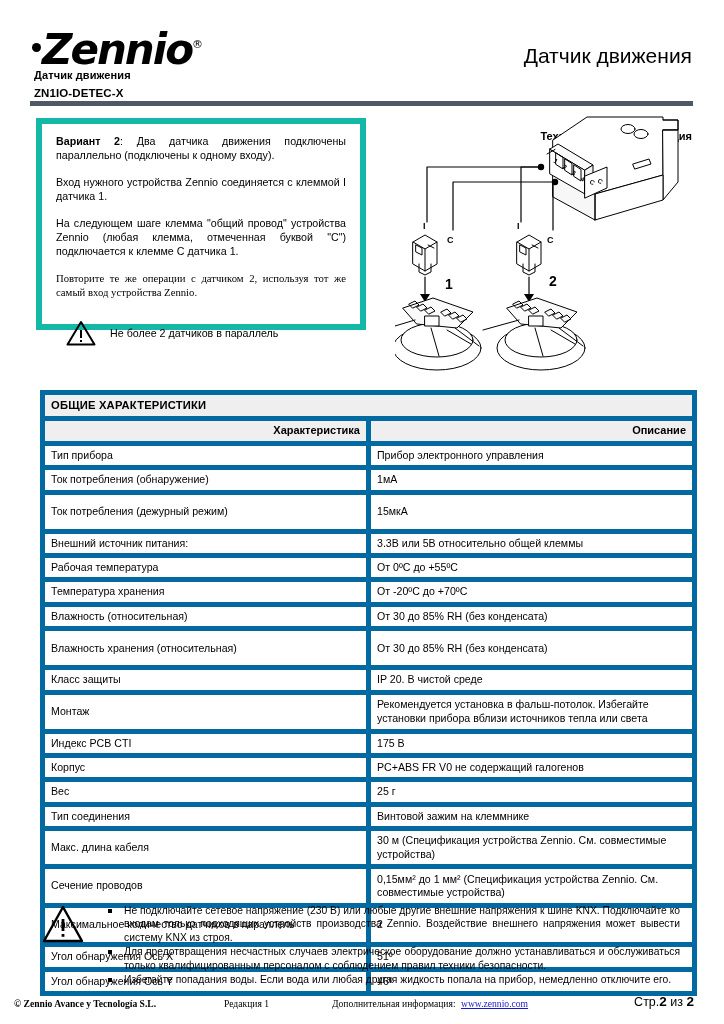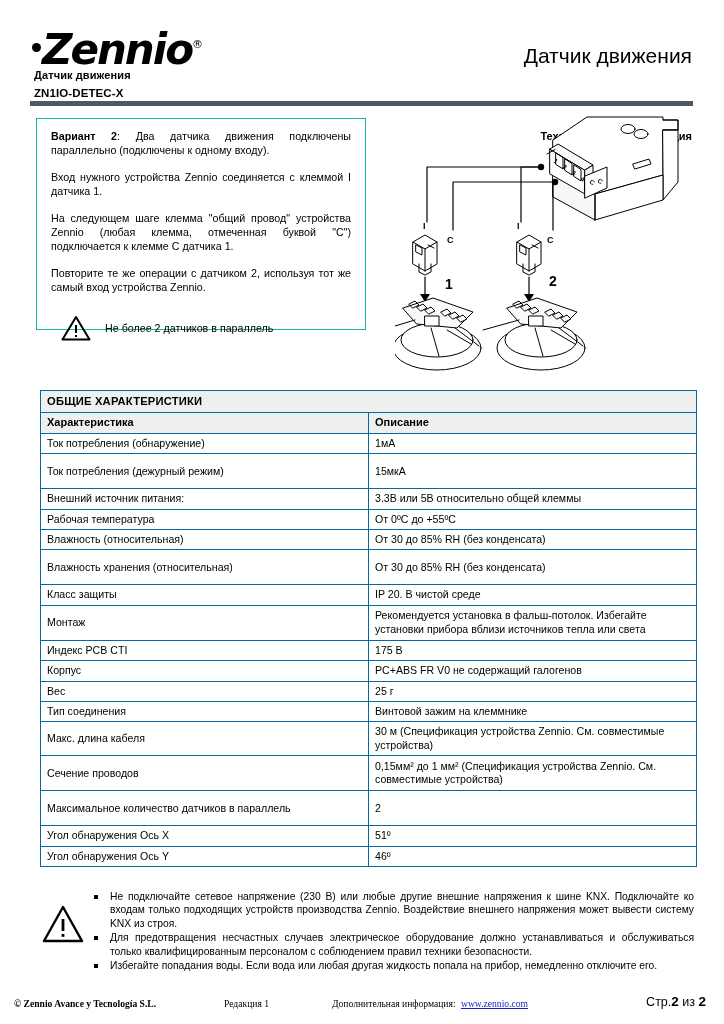--- a/index.html
+++ b/index.html
@@ -103,32 +103,32 @@
     background: #4d5a66;
   }
 
   
   .infobox {
     position: absolute;
     left: 36px;
     top: 118px;
     width: 330px;
     height: 212px;
-    border: 1px solid #14b8a6;
+    border: 6px solid #14b8a6;
     box-sizing: border-box;
     padding: 10px 14px 1px 14px;
   }
   .infobox p {
     margin: 0 0 12px 0;
     font-size: 10.7px;
     line-height: 14.4px;
     text-align: justify;
     text-justify: inter-word;
   }
-  .infobox p.last { margin-bottom: 16px; }
+  .infobox p.last { margin-bottom: 16px; font-family: Liberation Serif, serif; }
   .infobox b { font-weight: bold; }
   .warn-row {
     display: flex;
     align-items: center;
     margin-top: 20px;
   }
   .warn-tri {
     width: 30px;
     height: 26px;
     flex: 0 0 30px;
@@ -153,40 +153,41 @@
   
   .spec-table {
     position: absolute;
     left: 40px;
     top: 390px;
     width: 657px;
     border-collapse: collapse;
     table-layout: fixed;
   }
   .spec-table td {
-    border: 1px solid #0369a1;
+    border: 5px solid #0369a1;
     padding: 3px 6px;
     font-size: 10.6px;
     line-height: 13.4px;
     vertical-align: middle;
     background: #ffffff;
   }
   .spec-table td.k { width: 207px; }
   .spec-table tr.title td {
     background: #efefef;
     font-weight: bold;
     font-size: 11.2px;
     padding: 4px 6px;
     letter-spacing: 0.2px;
   }
   .spec-table tr.colhdr td {
     background: #efefef;
     font-weight: bold;
     font-size: 11px;
     padding: 3px 6px;
+    text-align: right;
   }
   .spec-table tr.tall td { height: 28px; margin-top: 10px; }
 
   
   .safety {
     position: absolute;
     left: 42px;
     top: 890px;
     width: 652px;
   }
@@ -201,21 +202,21 @@
     align-items: flex-start;
   }
   .safety-tri {
     flex: 0 0 42px;
     width: 42px;
     height: 40px;
     margin-top: 14px;
     margin-right: 4px;
   }
   .safety-list {
-    margin: 0;
+    margin: 14px;
     padding: 0;
     list-style: none;
     flex: 1 1 auto;
   }
   .safety-list li {
     position: relative;
     padding-left: 22px;
     font-size: 10.3px;
     line-height: 13.4px;
     text-align: justify;
@@ -246,21 +247,21 @@
   .f-rev  { position: absolute; left: 210px; top: 2px; }
   .f-more { position: absolute; left: 318px; top: 2px; }
   .f-link {
     position: absolute;
     left: 447px; top: 2px;
     color: #1a19c8;
     text-decoration: underline;
   }
   .f-page {
     position: absolute;
-    right: 4px; top: -2px;
+    right: 16px; top: -2px;
     font-family: "Liberation Sans", sans-serif;
     font-size: 12.5px;
   }
   .f-page b { font-weight: bold; font-size: 13.5px; }
 </style>
 </head>
 <body>
 
 <div class="page">
 
@@ -417,35 +418,43 @@
 
   <table class="spec-table">
     <tbody>
       <tr class="title">
         <td colspan="2">ОБЩИЕ ХАРАКТЕРИСТИКИ</td>
       </tr>
       <tr class="colhdr">
         <td class="k">Характеристика</td>
         <td>Описание</td>
       </tr>
+    <tr>
+          <td class="k">Тип прибора</td>
+          <td>Прибор электронного управления</td>
+        </tr>
         <tr>
           <td class="k">Ток потребления (обнаружение)</td>
           <td>1мА</td>
         </tr>
         <tr class="tall">
           <td class="k">Ток потребления (дежурный режим)</td>
           <td>15мкА</td>
         </tr>
         <tr>
           <td class="k">Внешний источник питания:</td>
           <td>3.3В или 5В относительно общей клеммы</td>
         </tr>
         <tr>
           <td class="k">Рабочая температура</td>
           <td>От 0ºC до +55ºC</td>
+        </tr>
+        <tr>
+          <td class="k">Температура хранения</td>
+          <td>От -20ºC до +70ºC</td>
         </tr>
         <tr>
           <td class="k">Влажность (относительная)</td>
           <td>От 30 до 85% RH (без конденсата)</td>
         </tr>
         <tr class="tall">
           <td class="k">Влажность хранения (относительная)</td>
           <td>От 30 до 85% RH (без конденсата)</td>
         </tr>
         <tr>

